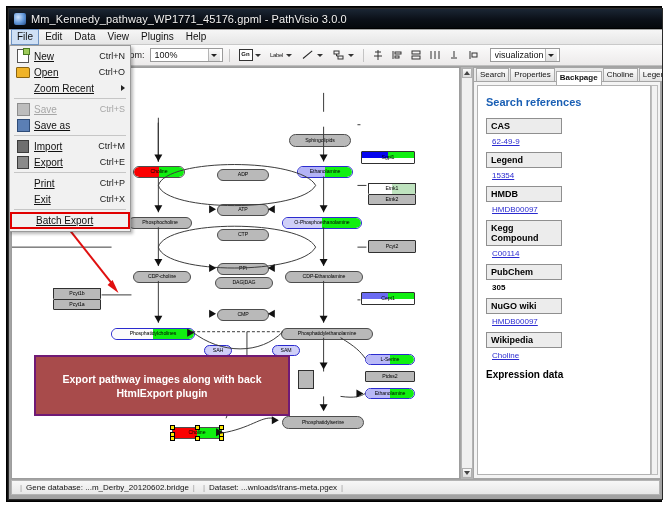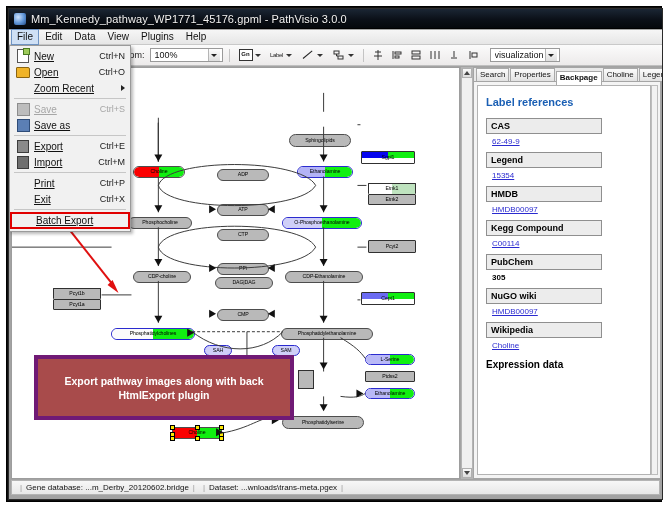--- a/index.html
+++ b/index.html
@@ -175,21 +175,21 @@
     position:absolute;left:3px;top:17px;right:9px;bottom:3px;
     background:#fff;border:1px solid #b3b3b3;box-sizing:border-box;
     overflow:hidden;padding:6px 8px;
   }
   .xref-title{
     color:#1a5fb4;font-size:11px;font-weight:bold;margin:4px 0 10px 0;
   }
   .xref-head{
     border:1px solid #8f8f8f;background:#ececec;
     font-size:9px;font-weight:bold;color:#000;
-    padding:2px 4px;margin-top:6px;width:116px;box-sizing:border-box;
+    padding:2px 4px;margin-top:6px;width:76px;box-sizing:border-box;
   }
   .xref-val{
     font-size:8px;margin:3px 0 0 6px;color:#000;
   }
   .xref-val a{color:#2a2ad0;text-decoration:underline;}
   .xref-val.plain{color:#000;font-weight:bold;}
   .expr-title{font-size:10px;font-weight:bold;color:#000;margin-top:9px;}
 
   
   .panel-scroll{
@@ -227,21 +227,21 @@
   }
   .nd-label{position:relative;z-index:3;}
 
   .sel-handles .h{
     position:absolute;width:3px;height:3px;background:#ffe800;border:1px solid #000;
   }
 
   
   .callout{
     position:absolute;left:22px;top:287px;width:252px;height:57px;
-    background:#a84b4b;border:4px solid #701a75;
+    background:#a84b4b;border:2px solid #701a75;
     display:flex;flex-direction:column;align-items:center;justify-content:center;
     color:#fff;font-size:10.5px;font-weight:bold;line-height:14px;text-align:right;
     z-index:25;
   }
   .callout .hl{color:#46e02a;}
   .arrow-svg{position:absolute;left:0;top:0;width:100%;height:100%;pointer-events:none;z-index:24;}
 </style>
 </head>
 <body>
 
@@ -585,21 +585,21 @@
     <div class="sidepanel">
       <div class="tabs">
         <div class="tab">Search</div>
         <div class="tab">Properties</div>
         <div class="tab sel">Backpage</div>
         <div class="tab">Choline</div>
         <div class="tab">Legend</div>
       </div>
 
       <div class="panel-body">
-        <div class="xref-title">Label references</div>
+        <div class="xref-title">Search references</div>
 
         <div class="xref-head">CAS</div>
         <div class="xref-val"><a href="#">62-49-9</a></div>
 
         <div class="xref-head">Legend</div>
         <div class="xref-val"><a href="#">15354</a></div>
 
         <div class="xref-head">HMDB</div>
         <div class="xref-val"><a href="#">HMDB00097</a></div>
 
@@ -661,31 +661,31 @@
       <div class="fm-row">
         <div class="fm-ico">
             <div class="ic-save on"></div>
           </div>
         <div class="fm-lab">Save as</div>
         <div class="fm-acc"></div>
       </div>
       <div class="fm-sep"></div>
       <div class="fm-row">
         <div class="fm-ico">
+            <div class="ic-imp"></div>
+          </div>
+        <div class="fm-lab">Import</div>
+        <div class="fm-acc">Ctrl+M</div>
+      </div>
+      <div class="fm-row">
+        <div class="fm-ico">
             <div class="ic-exp"></div>
           </div>
         <div class="fm-lab">Export</div>
         <div class="fm-acc">Ctrl+E</div>
-      </div>
-      <div class="fm-row">
-        <div class="fm-ico">
-            <div class="ic-imp"></div>
-          </div>
-        <div class="fm-lab">Import</div>
-        <div class="fm-acc">Ctrl+M</div>
       </div>
       <div class="fm-sep"></div>
       <div class="fm-row">
         <div class="fm-ico"></div>
         <div class="fm-lab">Print</div>
         <div class="fm-acc">Ctrl+P</div>
       </div>
       <div class="fm-row">
         <div class="fm-ico"></div>
         <div class="fm-lab">Exit</div>

